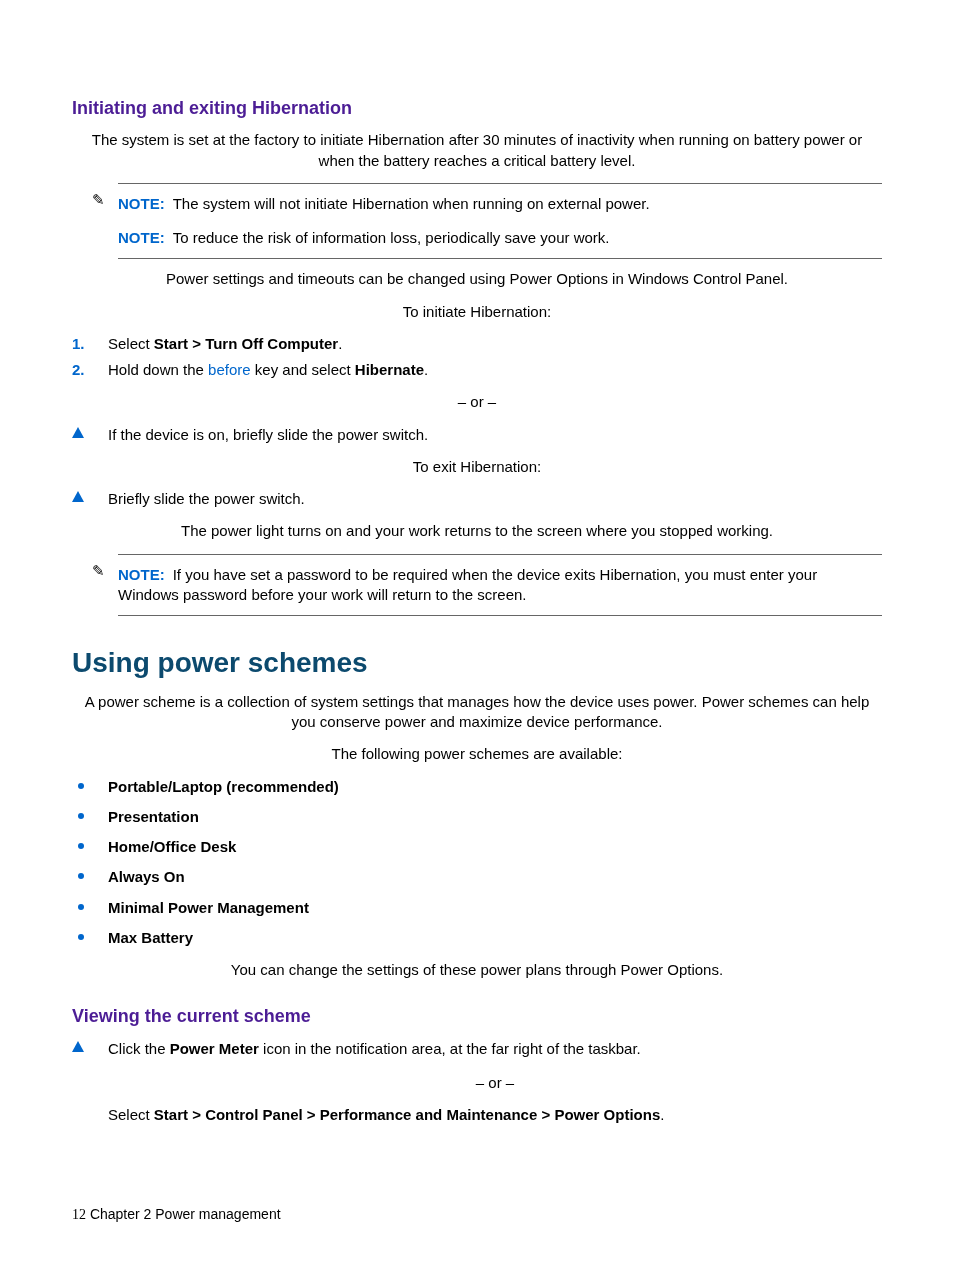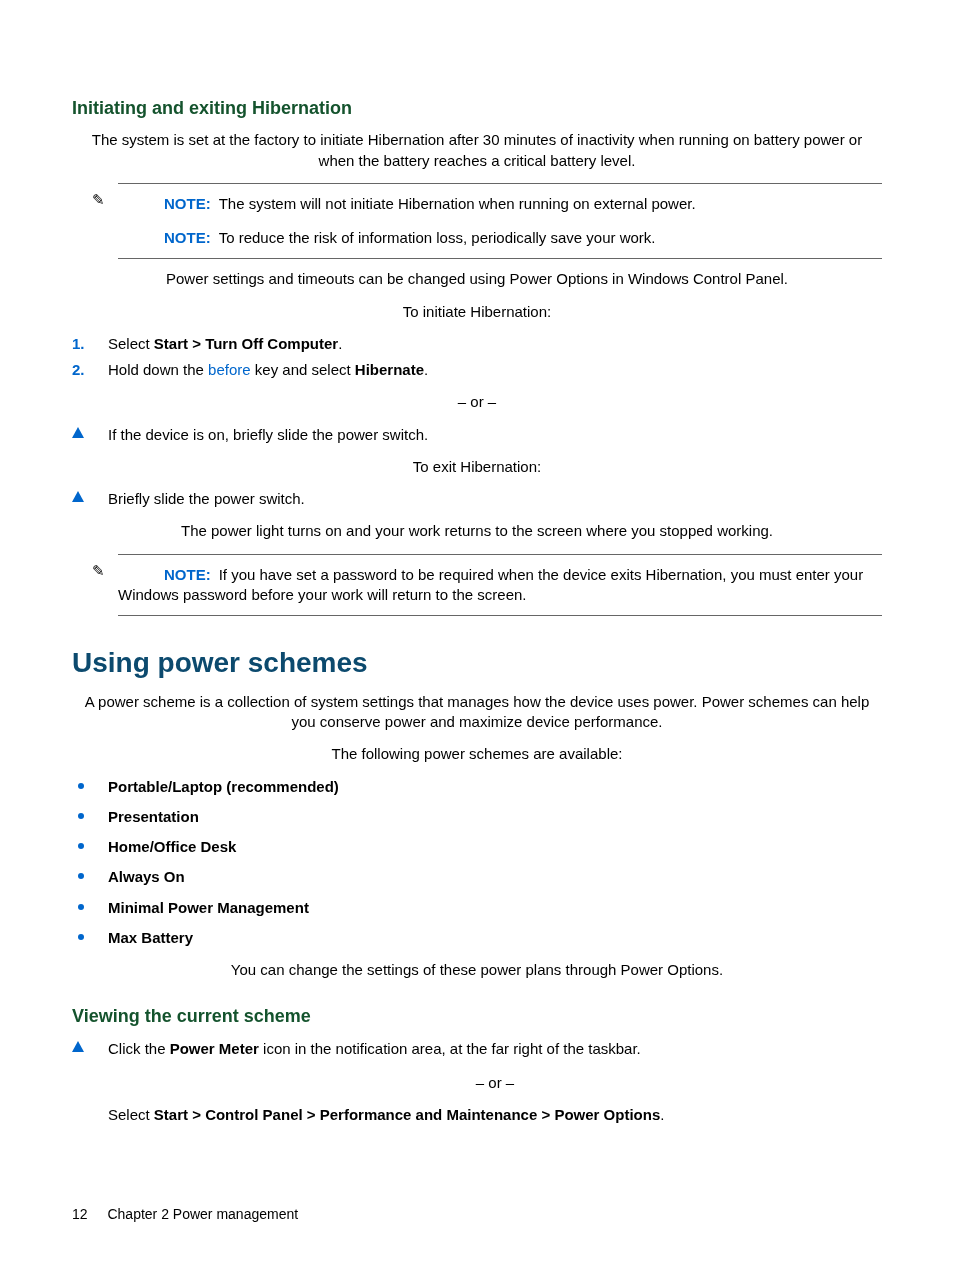--- a/index.html
+++ b/index.html
@@ -6,21 +6,21 @@
     font-family: Arial, Helvetica, sans-serif;
     font-size: 15px;
     color: #000;
     margin: 0;
     padding: 72px 72px 40px 72px;
     width: 954px;
     box-sizing: border-box;
     line-height: 1.35;
   }
   .h2 {
-    color: #14532d;
+    color: #4c1d95;
     font-weight: bold;
     font-size: 18px;
     margin: 24px 0 10px 0;
   }
   .h1 {
     color: #0c4a6e;
     font-weight: bold;
     font-size: 28px;
     margin: 28px 0 10px 0;
   }
@@ -36,21 +36,20 @@
   .note-icon {
     position: absolute;
     left: -26px;
     top: 6px;
     font-size: 15px;
   }
   .note-label {
     color: #0066cc;
     font-weight: bold;
     margin-right: 8px;
-    margin-left: 46px;
   }
   .note-line { margin: 4px 0; }
   .ol {
     margin: 6px 0 12px 0;
     padding: 0;
     list-style: none;
   }
   .ol li {
     position: relative;
     padding-left: 36px;
@@ -96,21 +95,21 @@
     width: 6px;
     height: 6px;
     background: #0066cc;
     border-radius: 50%;
   }
   .blue-text { color: #0066cc; }
   .footer {
     margin-top: 80px;
     font-size: 14px;
   }
-  .footer .pg { margin-right: 16px; }
+  .footer .pg { margin-right: 0; font-family: Liberation Serif, serif; }
 </style>
 </head>
 <body>
 
 <div class="h2">Initiating and exiting Hibernation</div>
 
 <div class="indent1 para">The system is set at the factory to initiate Hibernation after 30 minutes of inactivity when running on battery power or when the battery reaches a critical battery level.</div>
 
 <div class="indent1 note-box">
   <span class="note-icon">✎</span>

